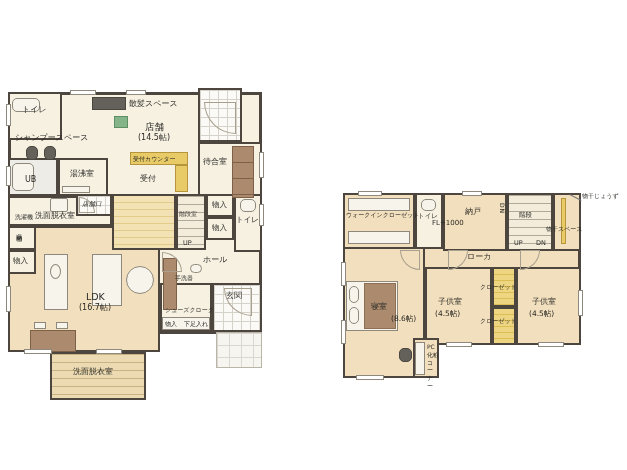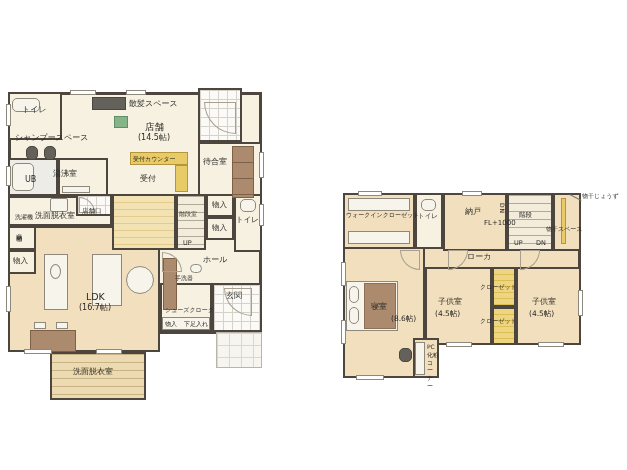--- a/index.html
+++ b/index.html
@@ -121,22 +121,22 @@
 
   <div class="lbl s8" style="left:22px;top:105px;">トイレ</div>
   <div class="lbl s8" style="left:129px;top:99px;text-align:center;">散髪スペース</div>
   <div class="lbl s8" style="left:15px;top:133px;">シャンプースペース</div>
   <div class="lbl s9" style="left:145px;top:121px;">店舗</div>
   <div class="lbl s8" style="left:138px;top:133px;">(14.5帖)</div>
   <div class="lbl s8" style="left:203px;top:157px;">待合室</div>
   <div class="lbl s6" style="left:133px;top:155px;z-index:6;">受付カウンター</div>
   <div class="lbl s8" style="left:140px;top:174px;">受付</div>
   <div class="lbl s8" style="left:25px;top:175px;">UB</div>
-  <div class="lbl s8" style="left:53px;top:169px;">湯沸室</div>
-  <div class="lbl s65" style="left:82px;top:208px;z-index:6;">店舗口</div>
+  <div class="lbl s8" style="left:70px;top:169px;">湯沸室</div>
+  <div class="lbl s65" style="left:82px;top:201px;z-index:6;font-style:italic;">店舗口</div>
   <div class="lbl s6" style="left:15px;top:213px;">洗濯機</div>
   <div class="lbl s8" style="left:35px;top:211px;font-family:Liberation Mono, monospace;">洗面脱衣室</div>
   <div class="lbl s6 vtext" style="left:16px;top:229px;z-index:6;">収納棚</div>
   <div class="lbl s75" style="left:13px;top:256px;z-index:6;">物入</div>
   <div class="lbl s6" style="left:179px;top:210px;">階段室</div>
   <div class="lbl s75" style="left:212px;top:200px;">物入</div>
   <div class="lbl s75" style="left:212px;top:223px;">物入</div>
   <div class="lbl s75" style="left:236px;top:215px;">トイレ</div>
   <div class="lbl s65" style="left:183px;top:240px;">UP</div>
   <div class="lbl s8" style="left:203px;top:255px;">ホール</div>
@@ -190,21 +190,21 @@
   <div class="win" style="left:341px;top:262px;width:5px;height:24px;"></div>
   <div class="win" style="left:341px;top:320px;width:5px;height:24px;"></div>
   <div class="win" style="left:356px;top:375px;width:28px;height:5px;"></div>
   <div class="win" style="left:446px;top:342px;width:26px;height:5px;"></div>
   <div class="win" style="left:538px;top:342px;width:26px;height:5px;"></div>
   <div class="win" style="left:578px;top:290px;width:5px;height:26px;"></div>
 
   <div class="lbl s6" style="left:346px;top:211px;">ウォークインクローゼット</div>
   <div class="lbl s65" style="left:418px;top:213px;">トイレ</div>
   <div class="lbl s8" style="left:465px;top:207px;">納戸</div>
-  <div class="lbl s7" style="left:484px;top:219px;">FL+1000</div>
+  <div class="lbl s7" style="left:432px;top:219px;">FL+1000</div>
   <div class="lbl s65" style="left:519px;top:212px;">階段</div>
   <div class="lbl s6 vtext" style="left:499px;top:203px;">DN</div>
   <div class="lbl s65" style="left:514px;top:240px;">UP</div>
   <div class="lbl s65" style="left:536px;top:240px;">DN</div>
   <div class="lbl s6" style="left:546px;top:225px;">物干スペース</div>
   <div class="lbl s6" style="left:582px;top:192px;">物干じょうず</div>
   <div class="lbl s8" style="left:467px;top:252px;">ローカ</div>
   <div class="lbl s8" style="left:371px;top:302px;">寝室</div>
   <div class="lbl s75" style="left:365px;top:314px;margin-left:26px;">(8.6帖)</div>
   <div class="lbl s8" style="left:438px;top:297px;">子供室</div>

